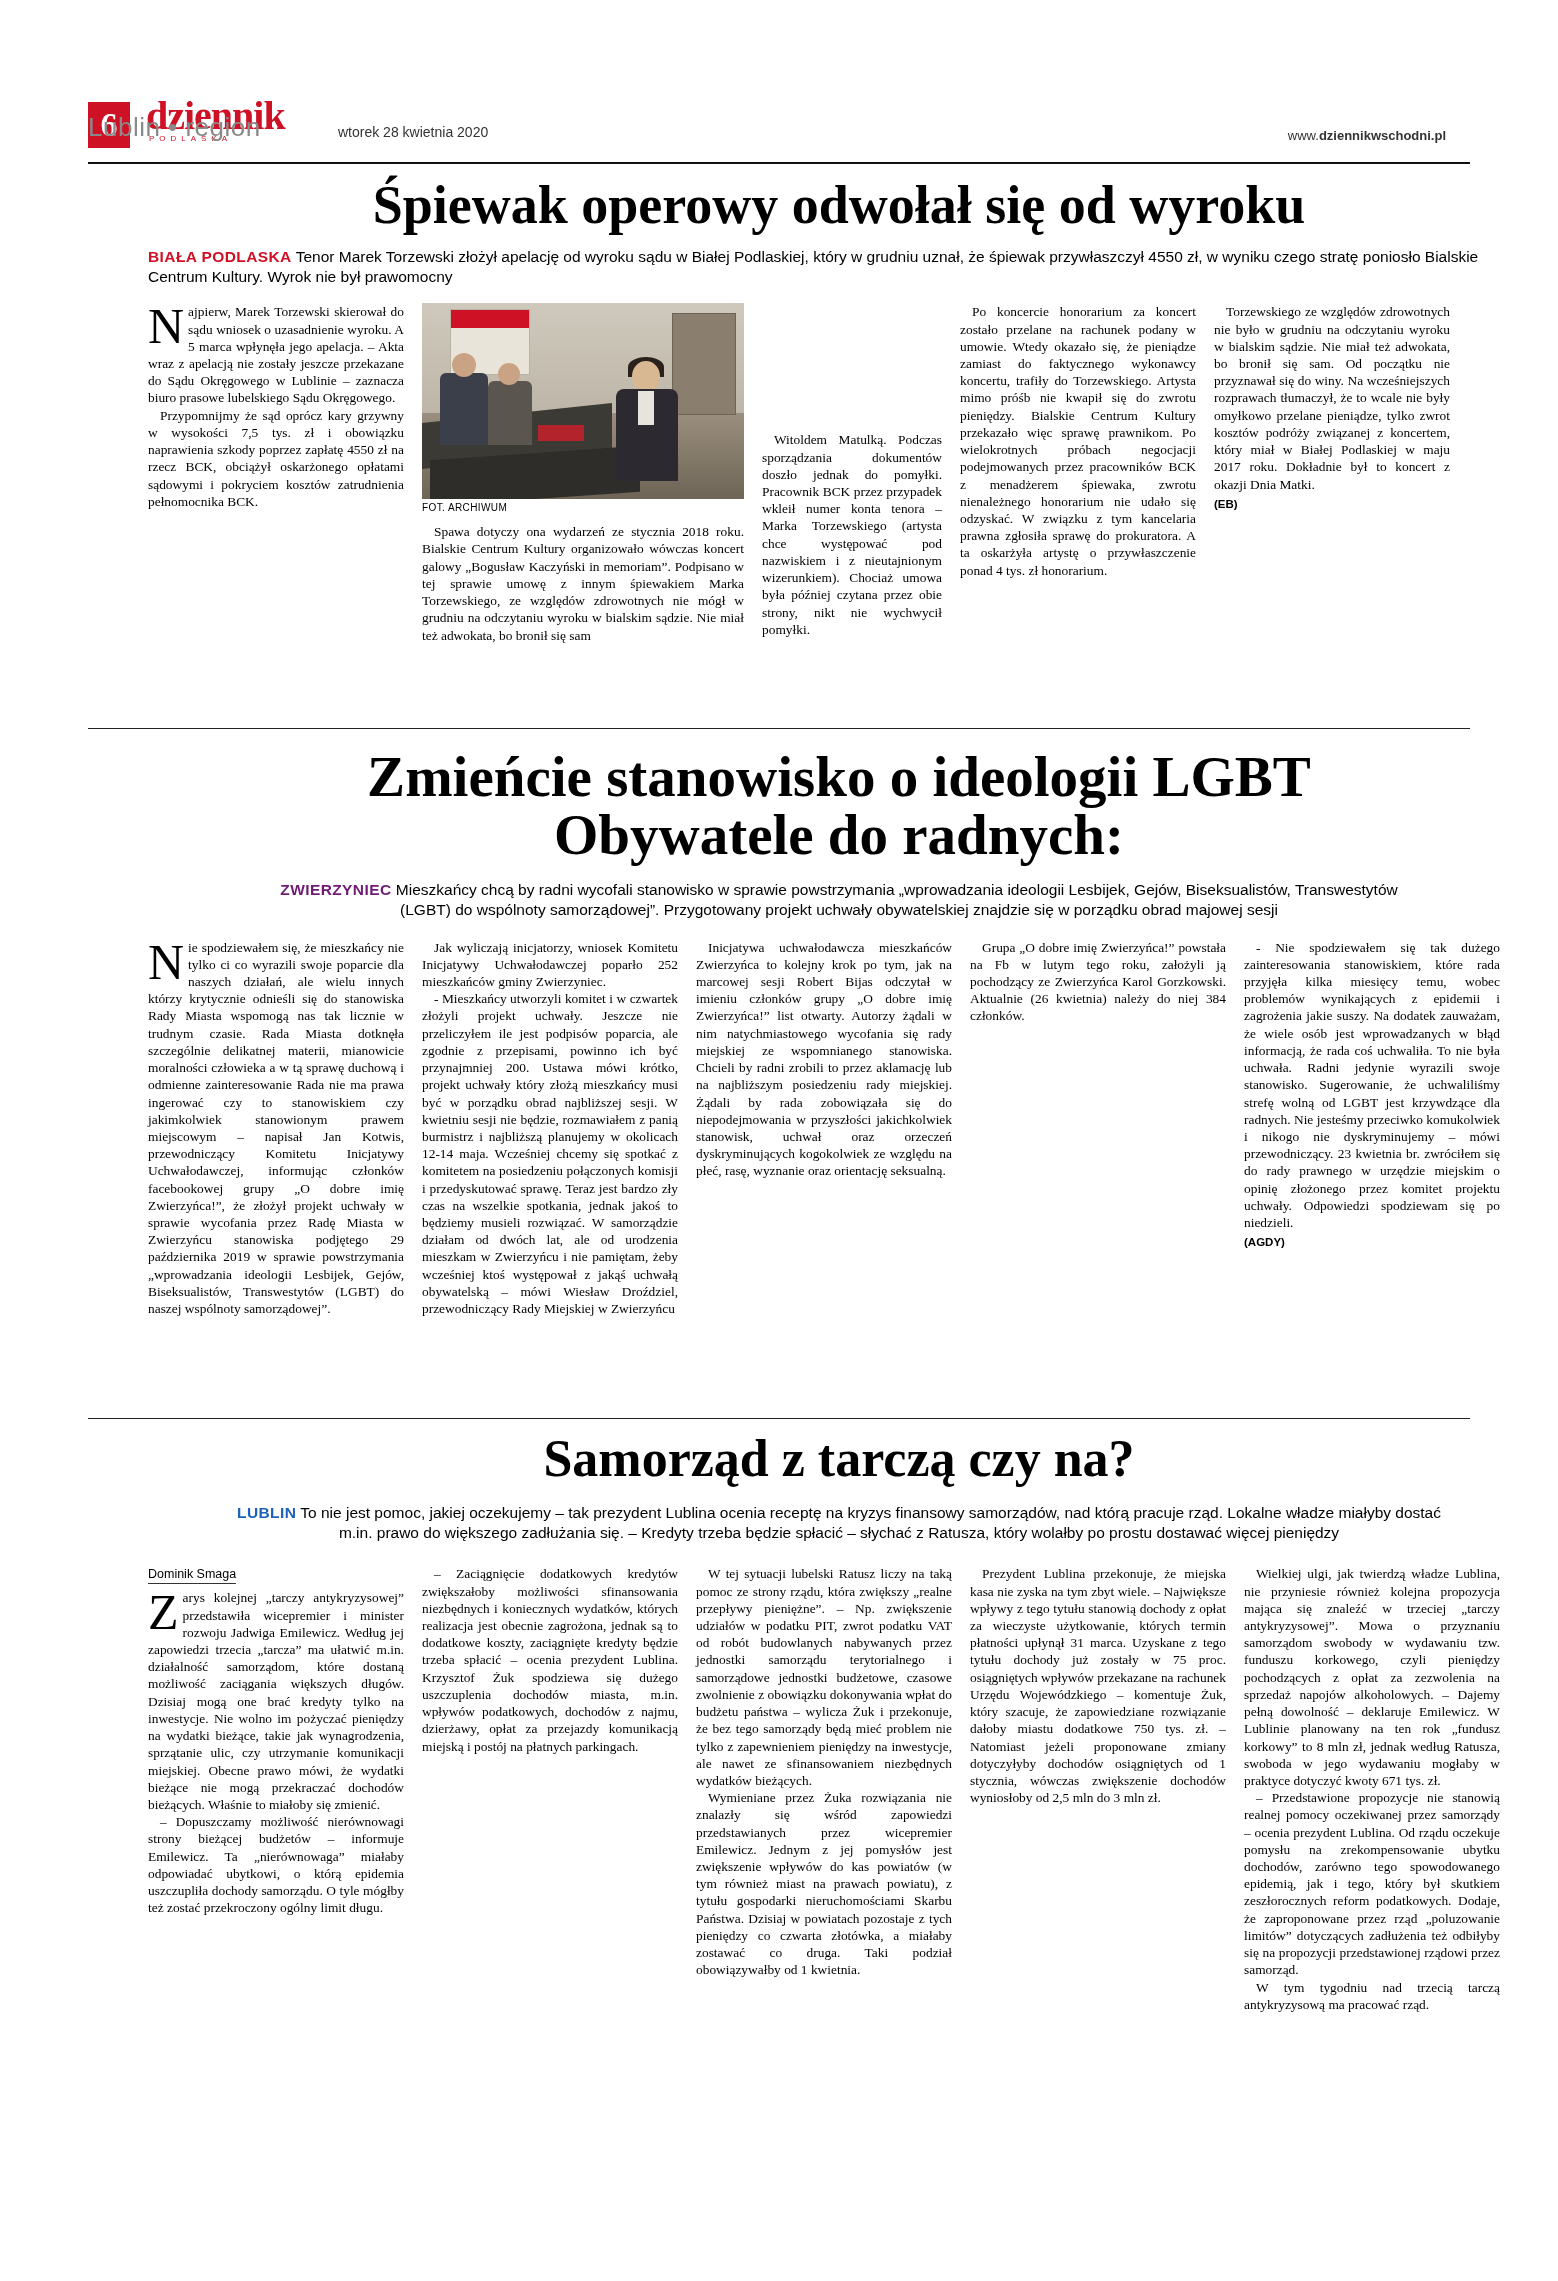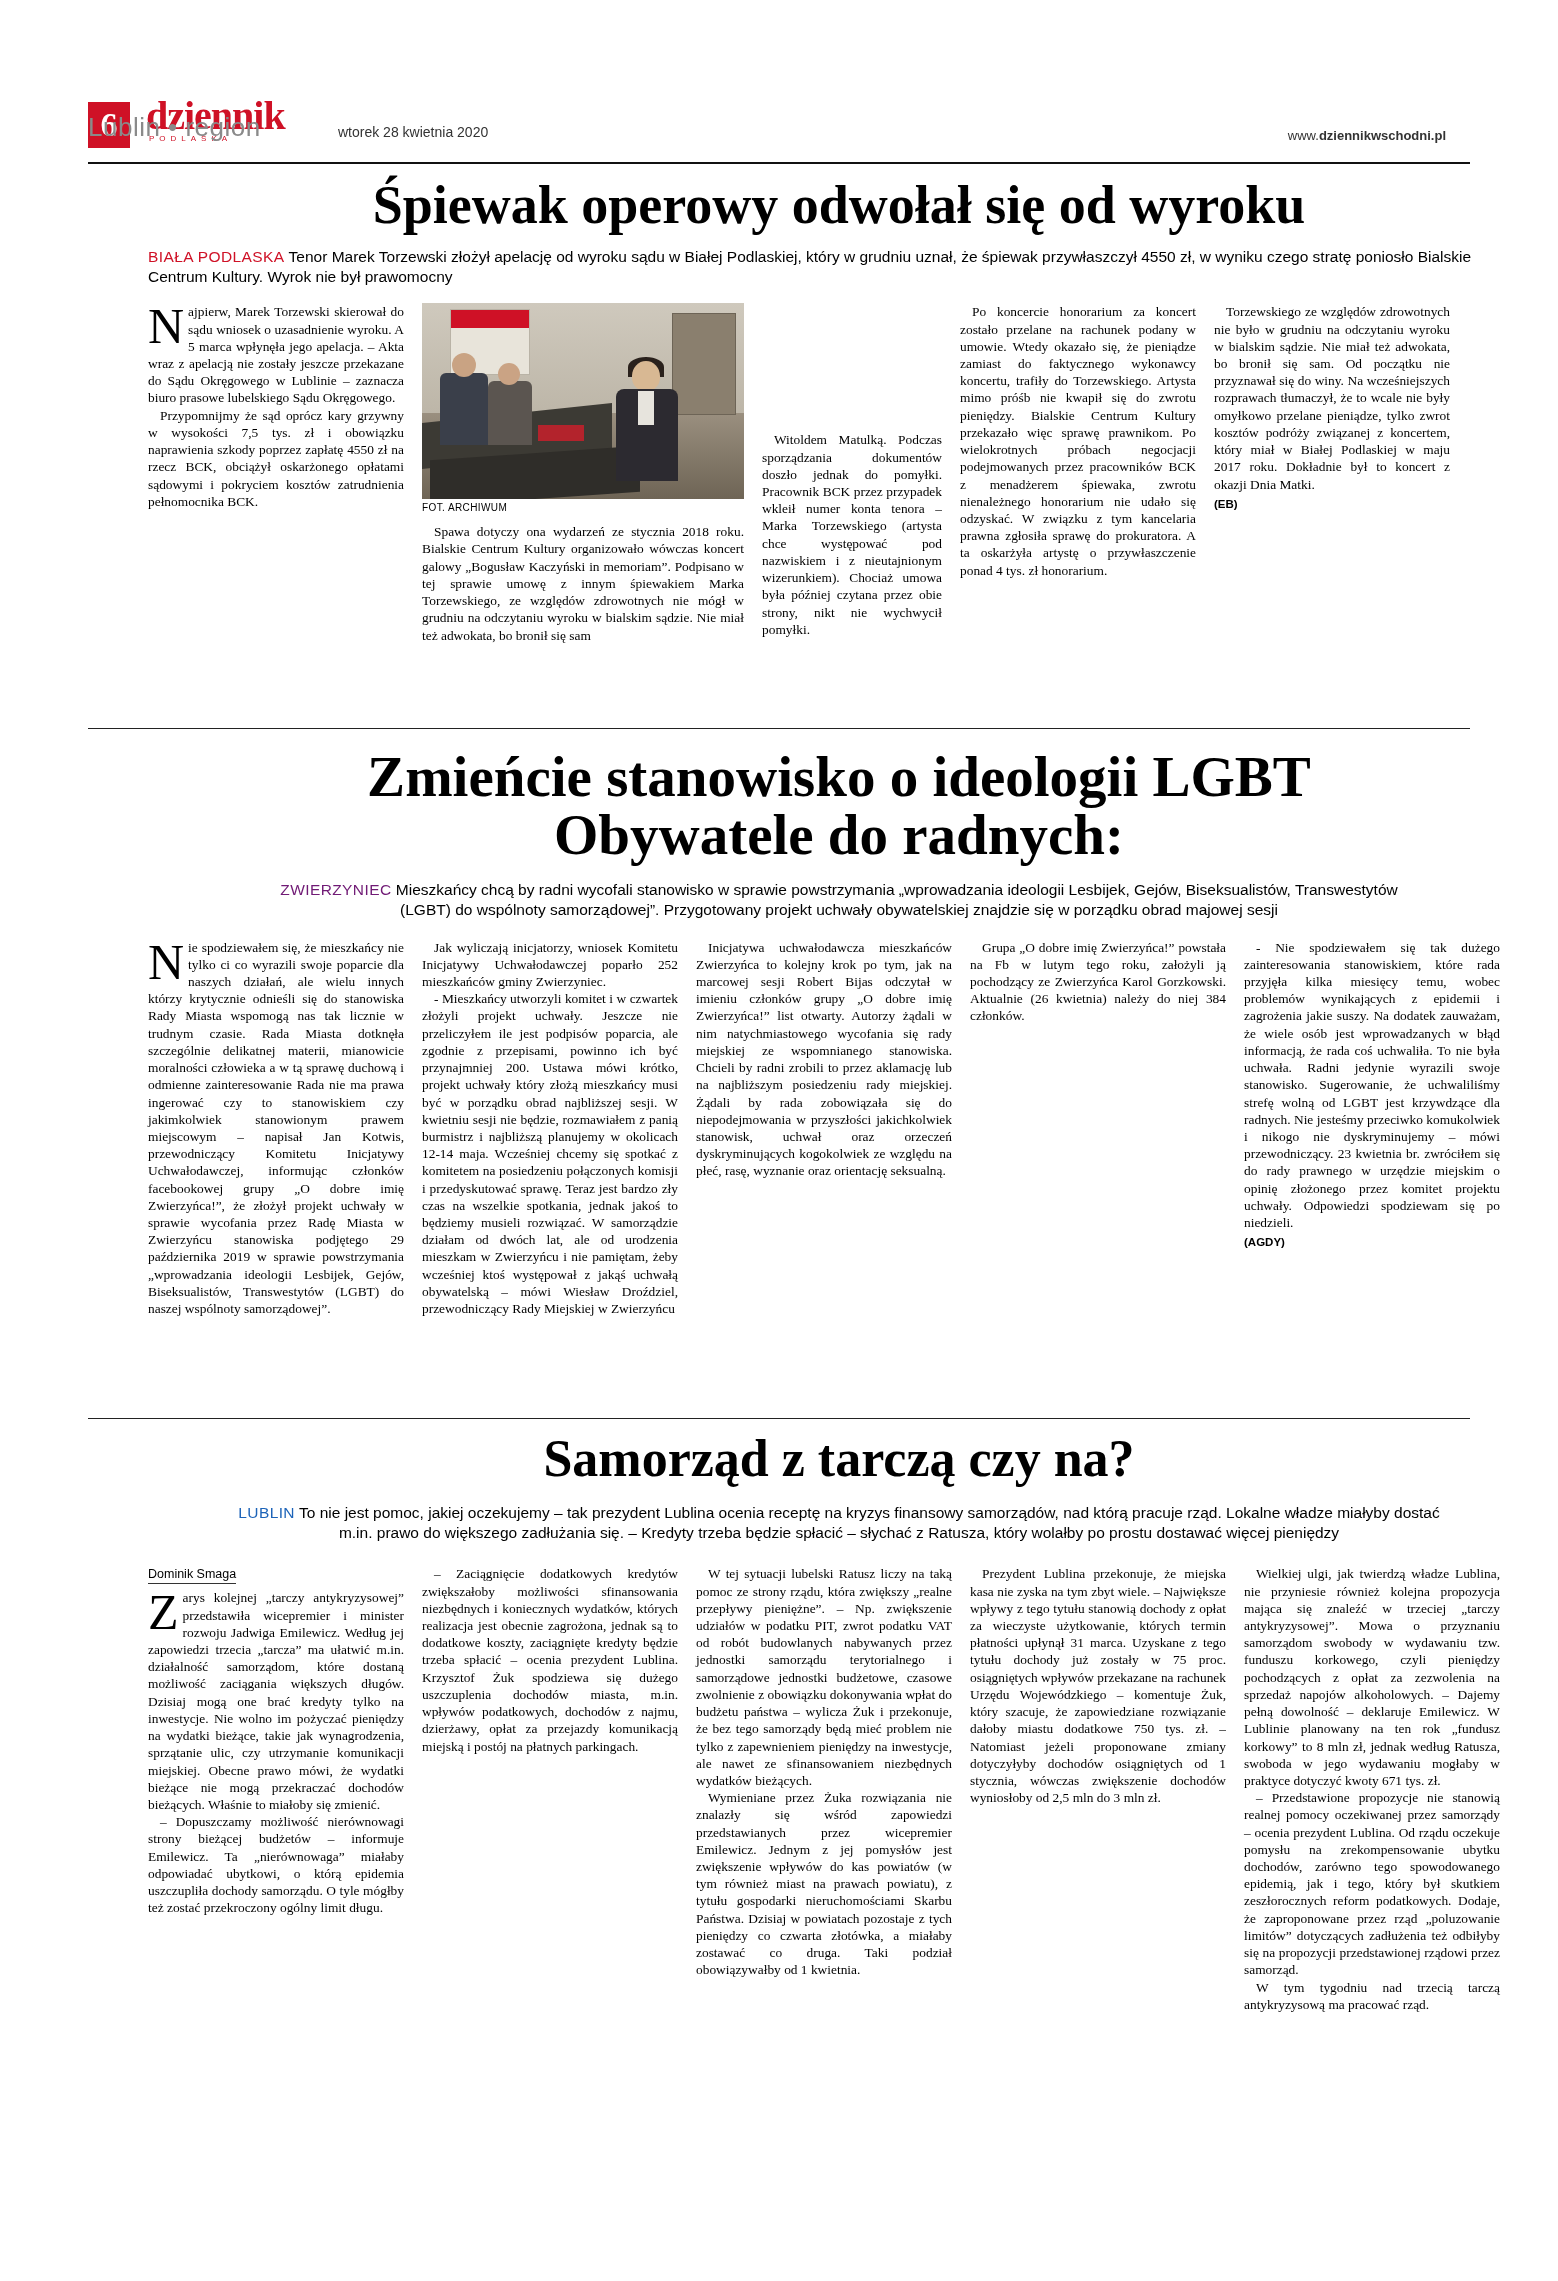--- a/index.html
+++ b/index.html
@@ -117,21 +117,21 @@
   }
   .lead {
     font-family: "Liberation Sans", sans-serif;
     font-size: 15.5px;
     line-height: 1.30;
     text-align: center;
     margin: 0;
   }
   .lead.left-align { text-align: left; }
   .kicker {
-    font-weight: normal;
+    font-weight: bold;
     letter-spacing: 0.4px;
   }
   .kicker.red { color: #cf1126; }
   .kicker.green { color: #701a75; }
   .kicker.blue { color: #1c63b8; }
 
   .cols {
     display: flex;
     gap: 18px;
   }

